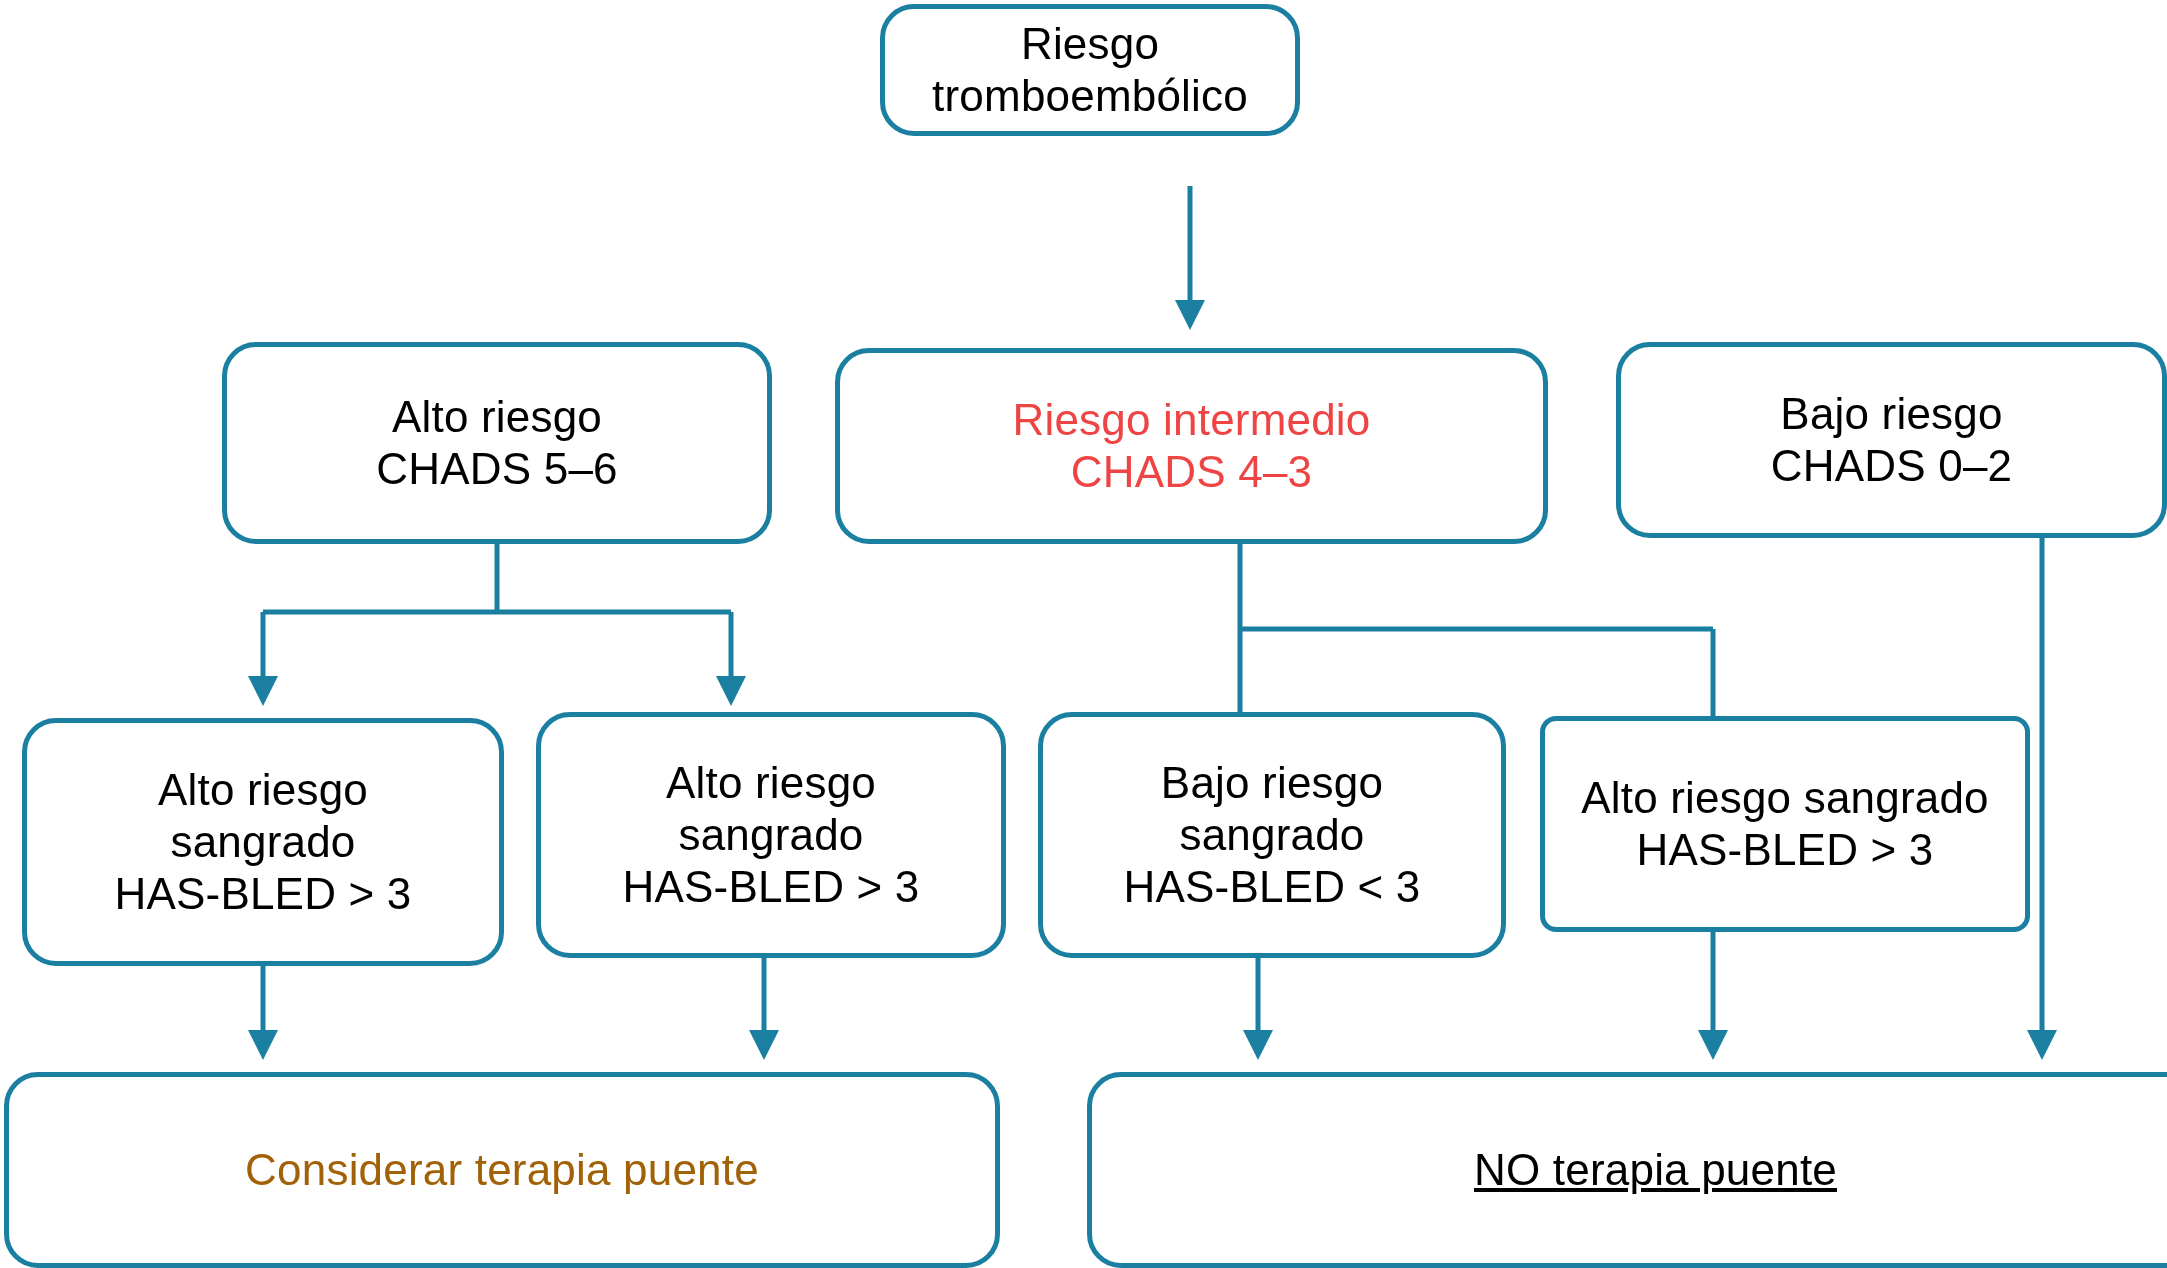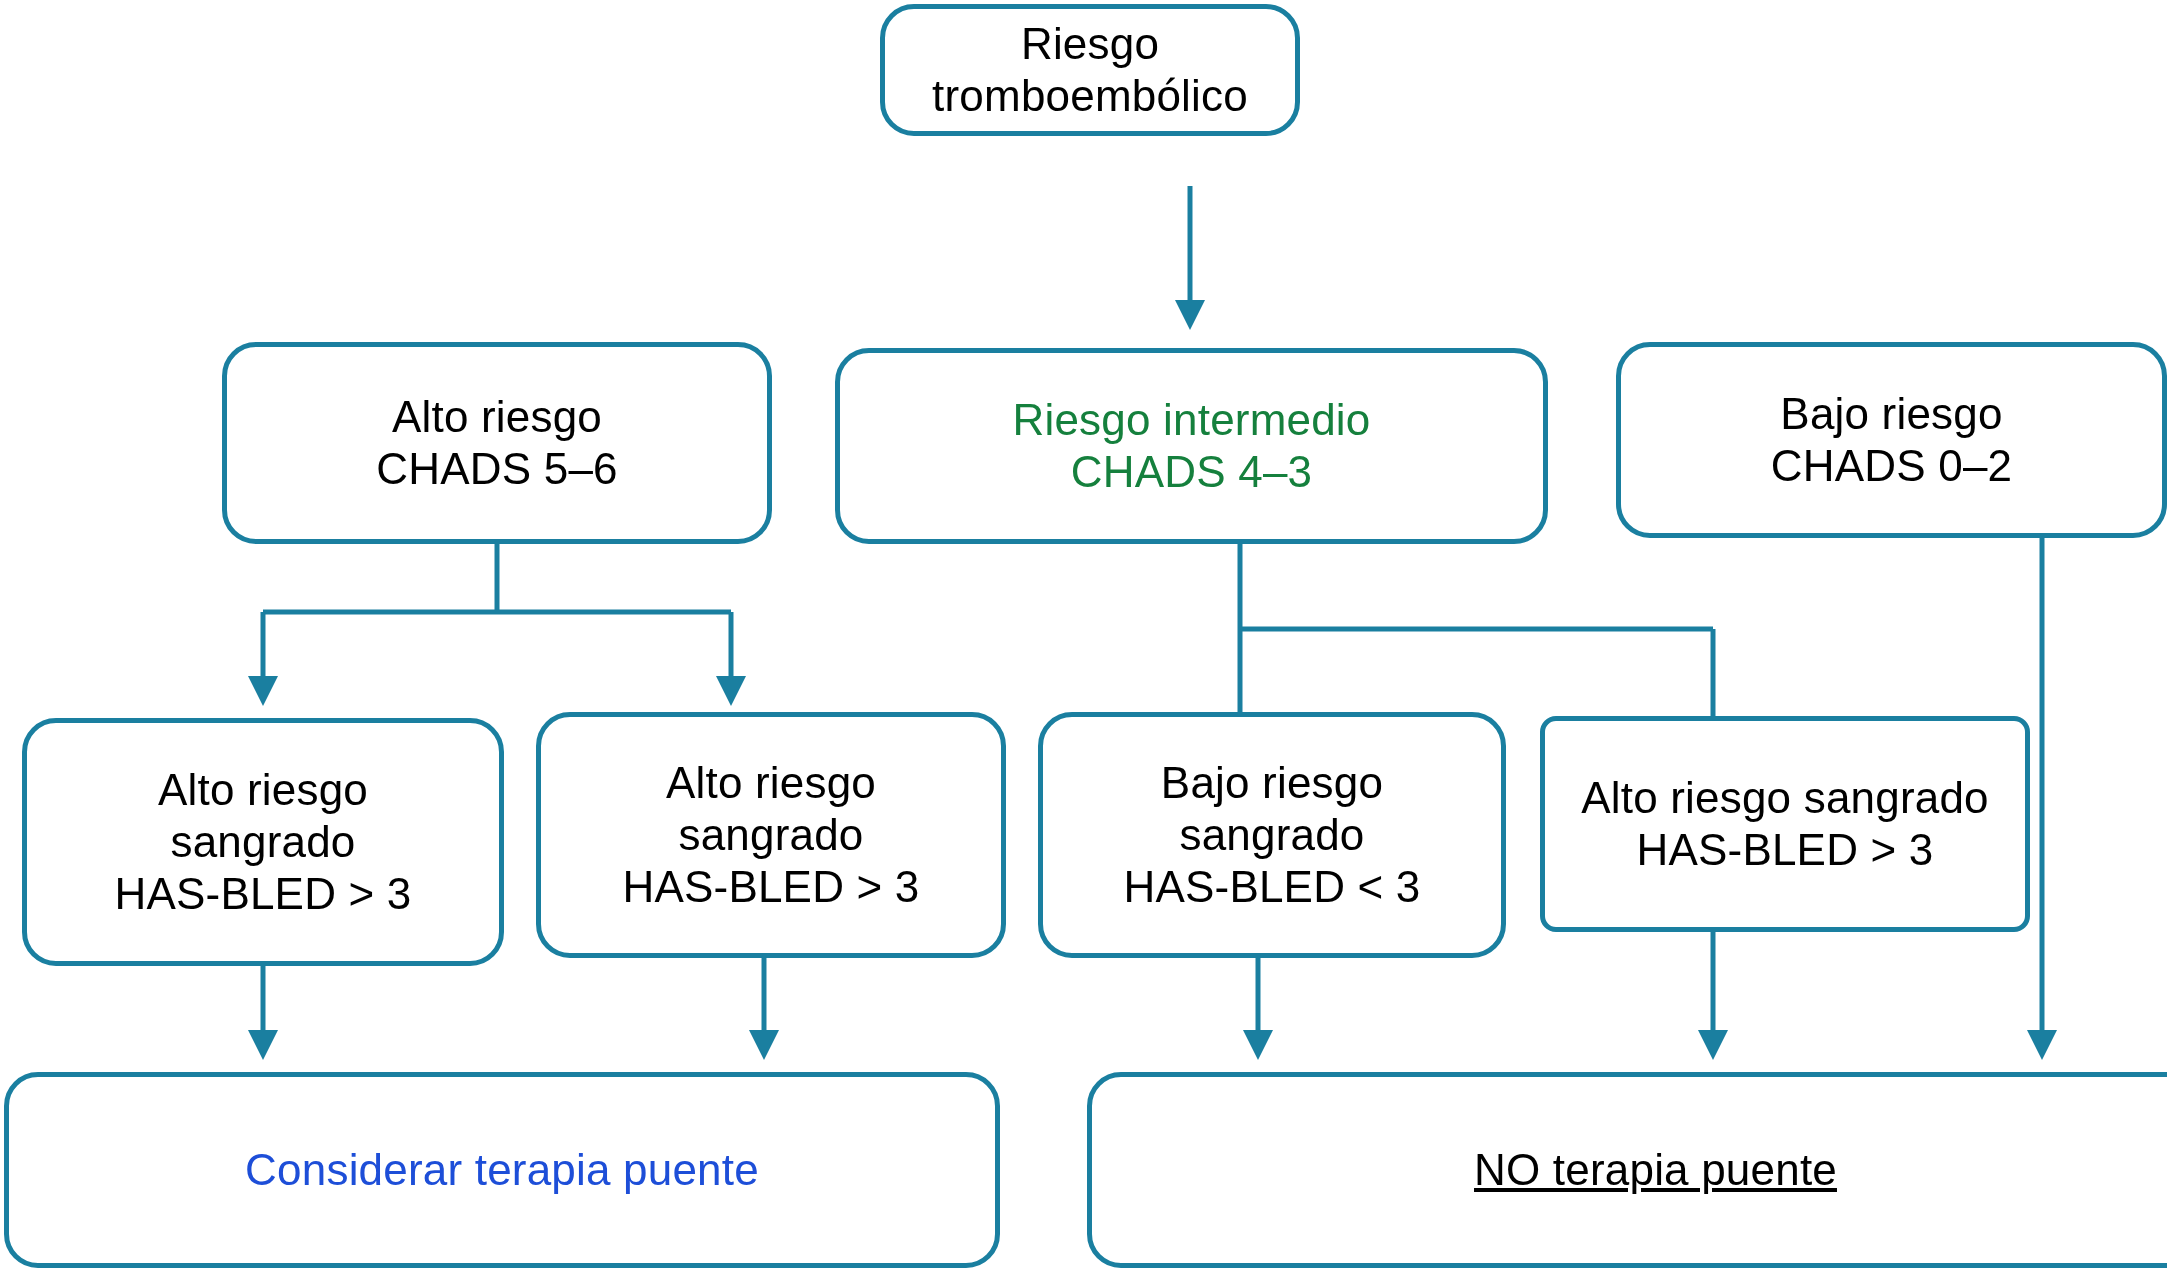--- a/index.html
+++ b/index.html
@@ -98,21 +98,21 @@
   <div id="node-layer">
       <div class="node-box" style="left: 880px; top: 4px; width: 420px; height: 132px; border-color: rgb(26, 127, 160);">
         <div class="node-label" style="color: rgb(0, 0, 0);">Riesgo
 tromboembólico</div>
       </div>
       <div class="node-box" style="left: 222px; top: 342px; width: 550px; height: 202px; border-color: rgb(26, 127, 160);">
         <div class="node-label" style="color: rgb(0, 0, 0);">Alto riesgo
 CHADS 5–6</div>
       </div>
       <div class="node-box" style="left: 835px; top: 348px; width: 713px; height: 196px; border-color: rgb(26, 127, 160);">
-        <div class="node-label" style="color: #15803d;">Riesgo intermedio
+        <div class="node-label" style="color: #ef4444;">Riesgo intermedio
 CHADS 4–3</div>
       </div>
       <div class="node-box" style="left: 1616px; top: 342px; width: 551px; height: 196px; border-color: rgb(26, 127, 160);">
         <div class="node-label" style="color: rgb(0, 0, 0);">Bajo riesgo
 CHADS 0–2</div>
       </div>
       <div class="node-box" style="left: 22px; top: 718px; width: 482px; height: 248px; border-color: rgb(26, 127, 160);">
         <div class="node-label" style="color: rgb(0, 0, 0);">Alto riesgo
 sangrado
 HAS-BLED &gt; 3</div>
@@ -125,19 +125,19 @@
       <div class="node-box" style="left: 1038px; top: 712px; width: 468px; height: 246px; border-color: rgb(26, 127, 160);">
         <div class="node-label" style="color: rgb(0, 0, 0);">Bajo riesgo
 sangrado
 HAS-BLED &lt; 3</div>
       </div>
       <div class="node-box" style="left: 1540px; top: 716px; width: 490px; height: 216px; border-color: rgb(26, 127, 160); border-radius: 16px;">
         <div class="node-label" style="color: rgb(0, 0, 0);">Alto riesgo sangrado
 HAS-BLED &gt; 3</div>
       </div>
       <div class="node-box" style="left: 4px; top: 1072px; width: 996px; height: 196px; border-color: rgb(26, 127, 160);">
-        <div class="node-label" style="color: #1d4ed8;">Considerar terapia puente</div>
+        <div class="node-label" style="color: #a16207;">Considerar terapia puente</div>
       </div>
       <div class="node-box" style="left: 1087px; top: 1072px; width: 1137px; height: 196px; border-color: rgb(26, 127, 160); text-decoration: underline;">
         <div class="node-label" style="color: rgb(0, 0, 0);">NO terapia puente</div>
       </div>
     </div>
 </div>
 
 </body></html>

